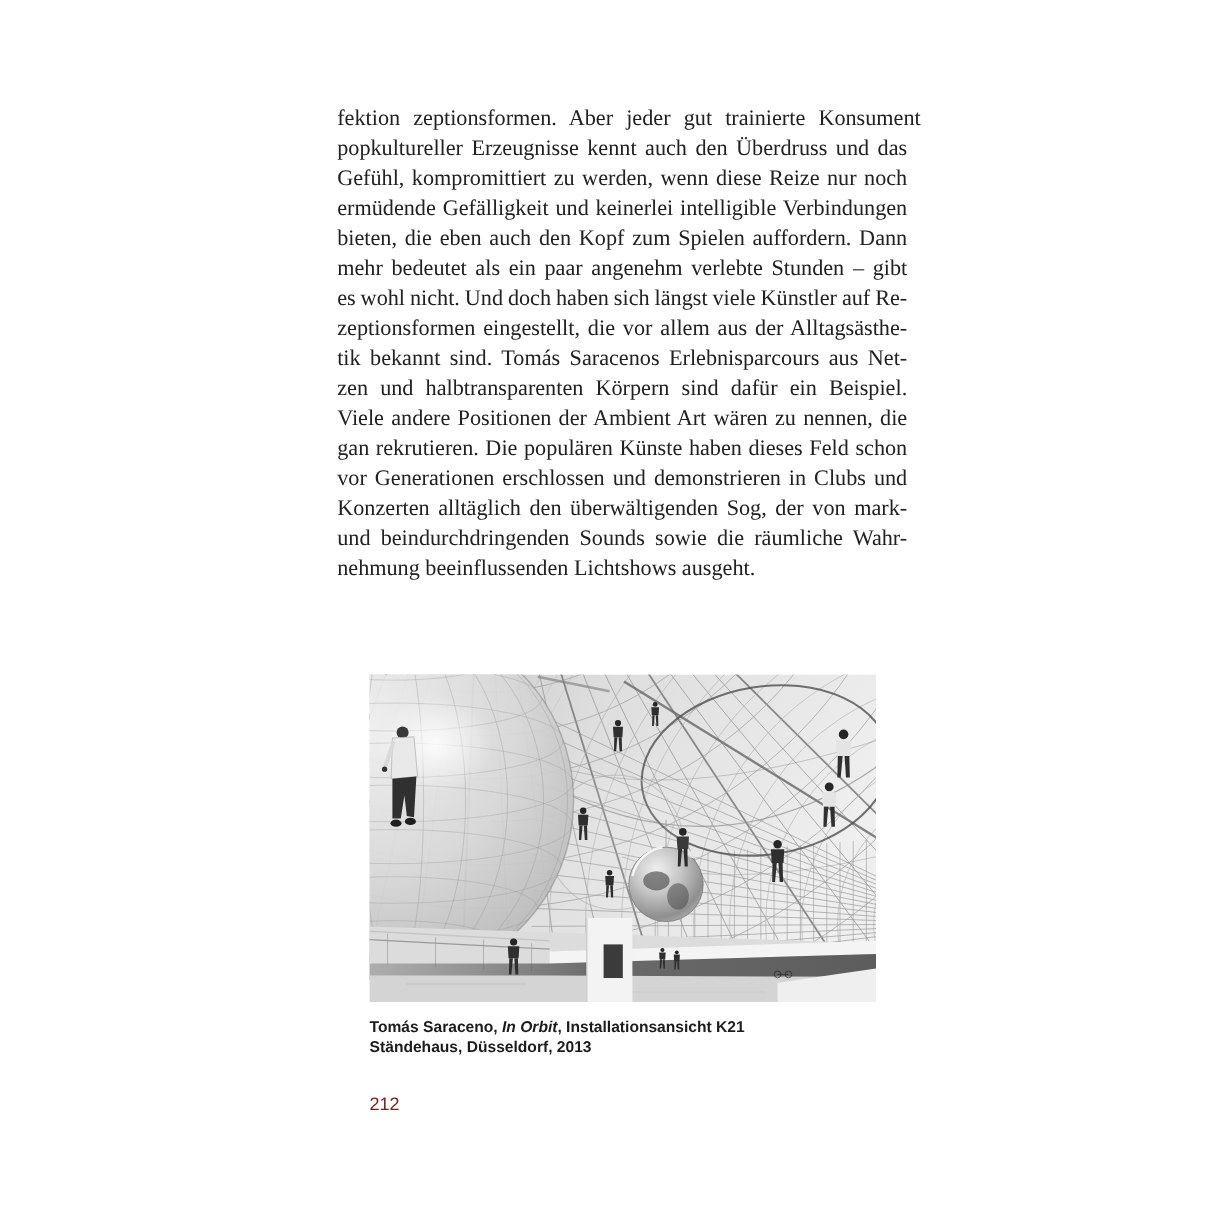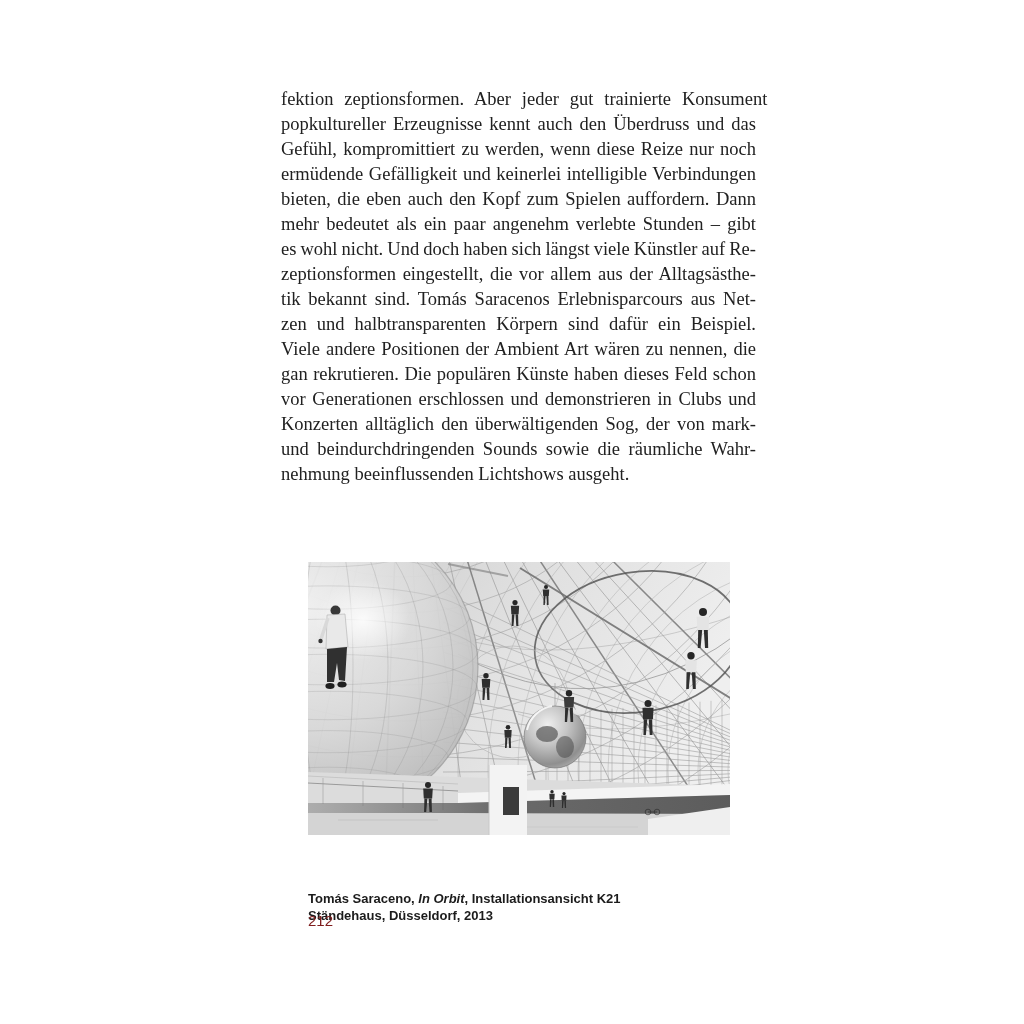--- a/index.html
+++ b/index.html
@@ -8,21 +8,21 @@
   .page{position:absolute;inset:0;background:#ffffff;}
 
   .body-text{position:absolute;left:281px;top:87px;width:475px;
              color:#212121;font-size:18.5px;line-height:25px;}
   .tl{white-space:nowrap;overflow:visible;}
   .tl span{display:inline;}
 
   .photo{position:absolute;left:308px;top:562px;width:422px;height:273px;margin:0;}
   .photo svg{display:block;width:422px;height:273px;}
 
-  .caption{position:absolute;left:308px;top:890px;width:430px;
+  .caption{position:absolute;left:308px;top:847px;width:430px;
            font-family:"Liberation Sans",sans-serif;font-size:13px;line-height:17px;
            font-weight:600;color:#1b1b1b;}
   .caption em{font-style:italic;font-weight:600;}
 
   .page-number{position:absolute;left:308px;top:912px;
                font-family:"Liberation Sans",sans-serif;font-size:15px;
                font-weight:400;color:#7f1d1d;}
 </style>
 </head>
 <body>

